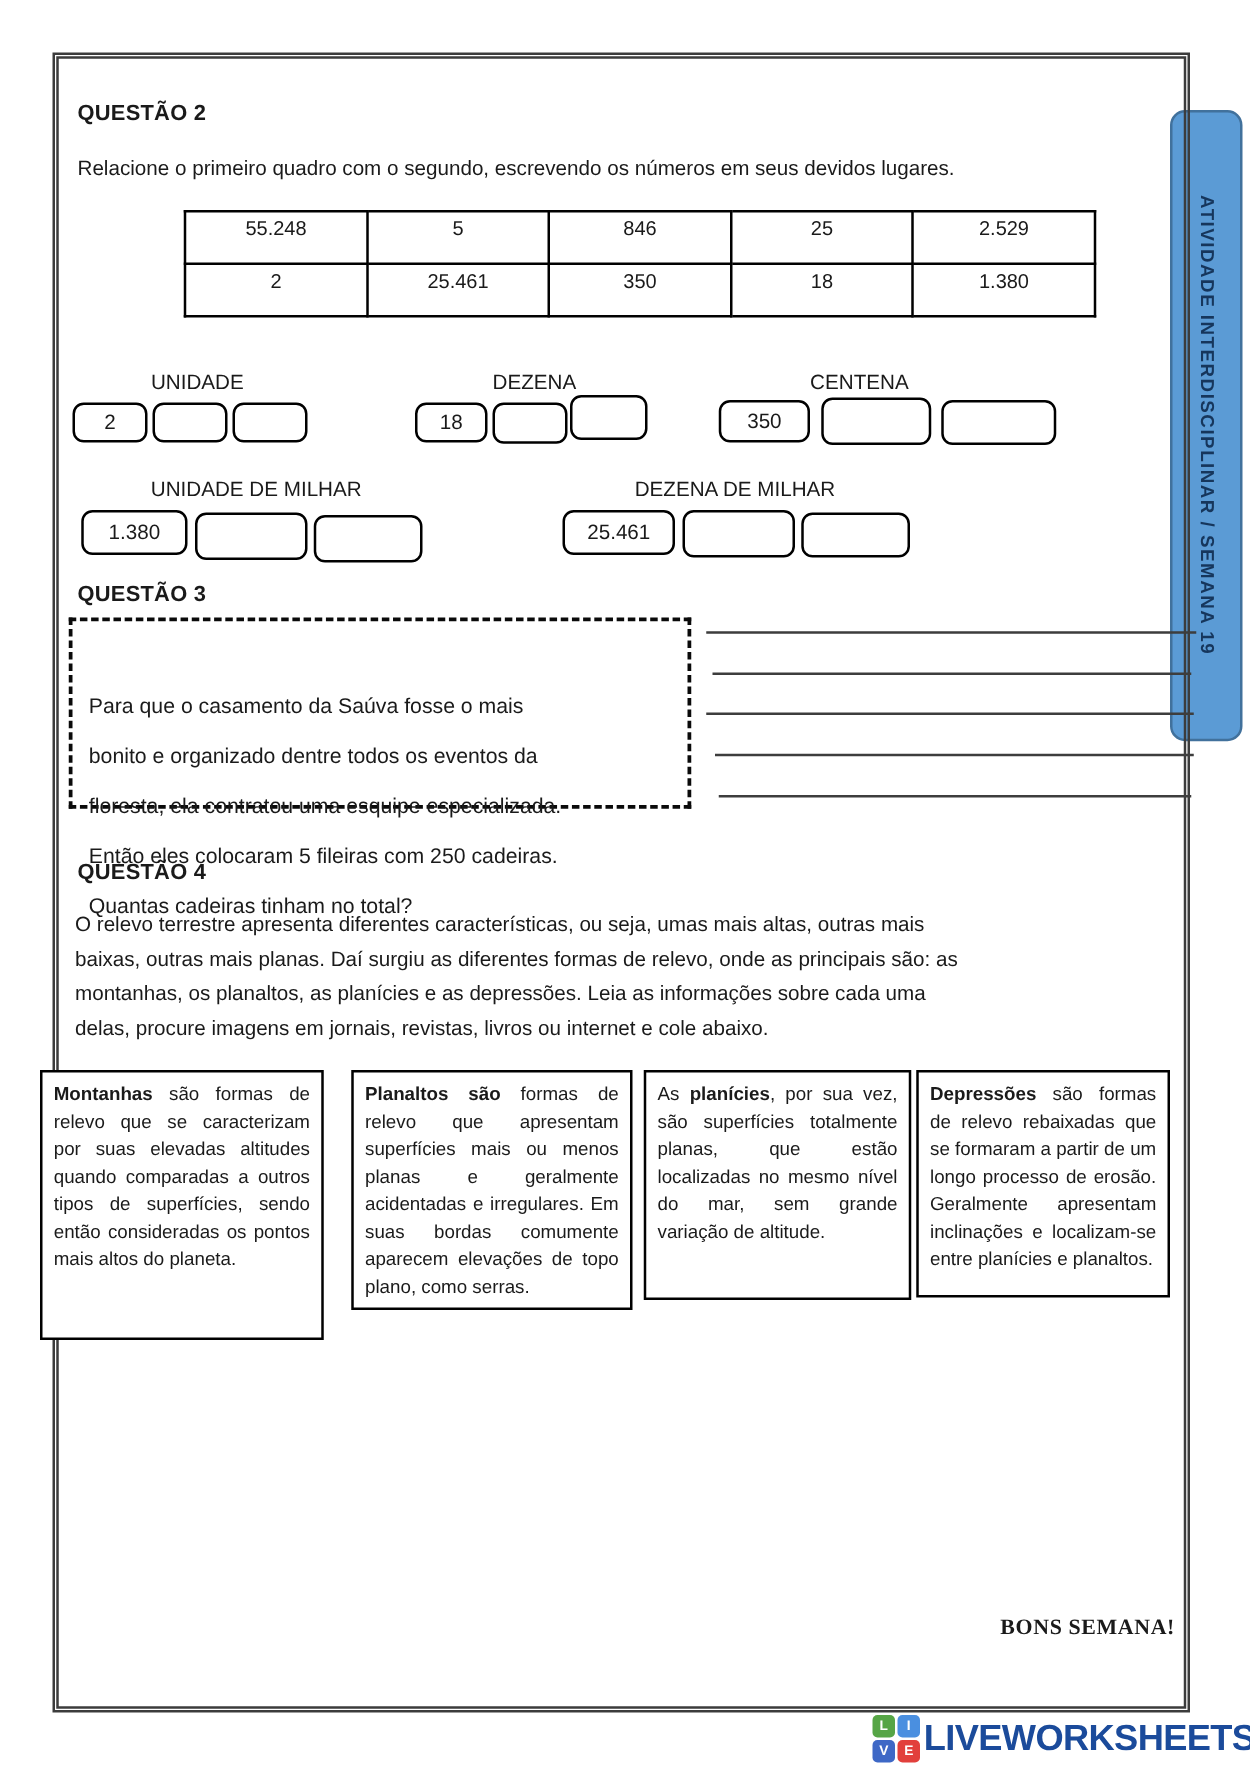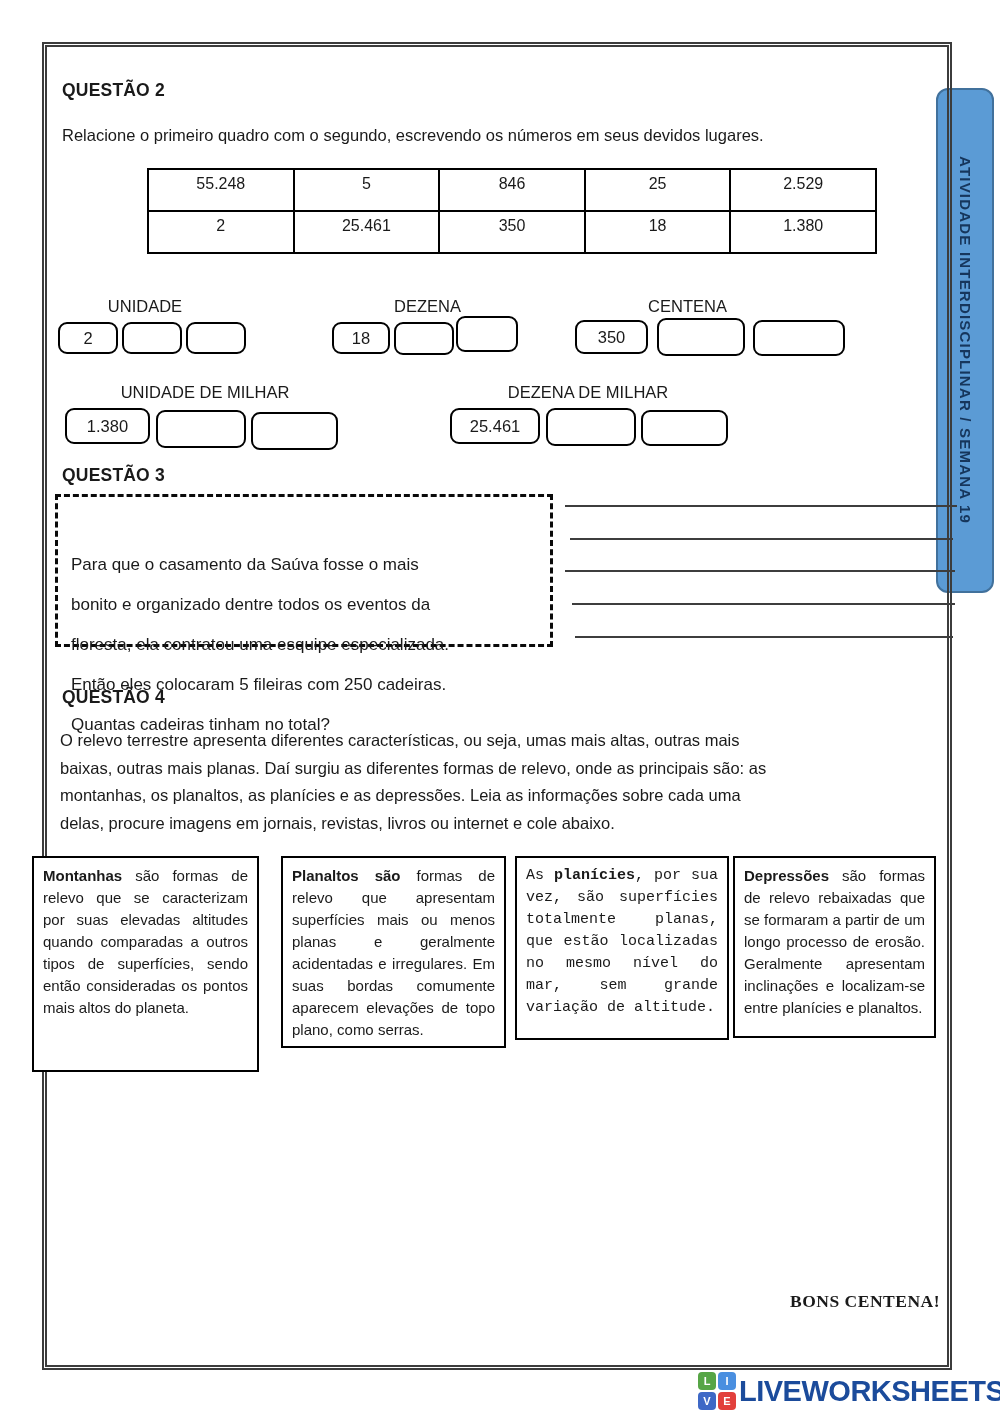--- a/index.html
+++ b/index.html
@@ -82,21 +82,21 @@
     <tr>
       <td>2</td>
       <td>25.461</td>
       <td>350</td>
       <td>18</td>
       <td>1.380</td>
     </tr>
   </tbody>
 </table>
 
-<div class="abs pv-label" style="left:95px;  top:297px; width:100px;">UNIDADE</div>
+<div class="abs pv-label" style="left:95px;  top:297px; width:100px;text-align:right;">UNIDADE</div>
 <div class="abs pv-label" style="left:375px; top:297px; width:105px;">DEZENA</div>
 <div class="abs pv-label" style="left:630px; top:297px; width:115px;">CENTENA</div>
 
 <div class="abs value-box" style="left:58px;  top:322px; width:60px; height:32px;">2</div>
 <div class="abs value-box" style="left:122px; top:322px; width:60px; height:32px;"></div>
 <div class="abs value-box" style="left:186px; top:322px; width:60px; height:32px;"></div>
 
 <div class="abs value-box" style="left:332px; top:322px; width:58px; height:32px;">18</div>
 <div class="abs value-box" style="left:394px; top:322px; width:60px; height:33px;"></div>
 <div class="abs value-box" style="left:456px; top:316px; width:62px; height:36px;"></div>
@@ -138,28 +138,28 @@
 baixas, outras mais planas. Daí surgiu as diferentes formas de relevo, onde as principais são: as
 montanhas, os planaltos, as planícies e as depressões. Leia as informações sobre cada uma
 delas, procure imagens em jornais, revistas, livros ou internet e cole abaixo.</p>
 
 <div class="abs relief-box" style="left:32px;  top:856px; width:227px; height:216px;">
   <span></span><b>Montanhas</b><span> são formas de relevo que se caracterizam por suas elevadas altitudes quando comparadas a outros tipos de superfícies, sendo então consideradas os pontos mais altos do planeta.</span>
 </div>
 <div class="abs relief-box" style="left:281px; top:856px; width:225px; height:192px;">
   <span></span><b>Planaltos são</b><span> formas de relevo que apresentam superfícies mais ou menos planas e geralmente acidentadas e irregulares. Em suas bordas comumente aparecem elevações de topo plano, como serras.</span>
 </div>
-<div class="abs relief-box" style="left:515px; top:856px; width:214px; height:184px;font-family:Liberation Mono, monospace;">
+<div class="abs relief-box" style="left:515px; top:856px; width:214px; height:184px;">
   <span>As </span><b>planícies</b><span>, por sua vez, são superfícies totalmente planas, que estão localizadas no mesmo nível do mar, sem grande variação de altitude.</span>
 </div>
 <div class="abs relief-box" style="left:733px; top:856px; width:203px; height:182px;">
   <span></span><b>Depressões</b><span> são formas de relevo rebaixadas que se formaram a partir de um longo processo de erosão. Geralmente apresentam inclinações e localizam-se entre planícies e planaltos.</span>
 </div>
 
-<div class="abs footer-note" style="left:660px; top:1291px; width:280px;">BONS CENTENA!</div>
+<div class="abs footer-note" style="left:660px; top:1291px; width:280px;">BONS SEMANA!</div>
 
 <div class="abs logo" style="left:698px; top:1372px;">
   <div class="logo-grid">
     <div class="logo-tile" style="background-color: rgb(86, 165, 70);">L</div>
     <div class="logo-tile" style="background-color: rgb(74, 143, 224);">I</div>
     <div class="logo-tile" style="background-color: rgb(62, 104, 198);">V</div>
     <div class="logo-tile" style="background-color: rgb(226, 64, 60);">E</div>
   </div>
   <span class="logo-text" style="color: rgb(27, 75, 155);">LIVEWORKSHEETS</span>
 </div>

